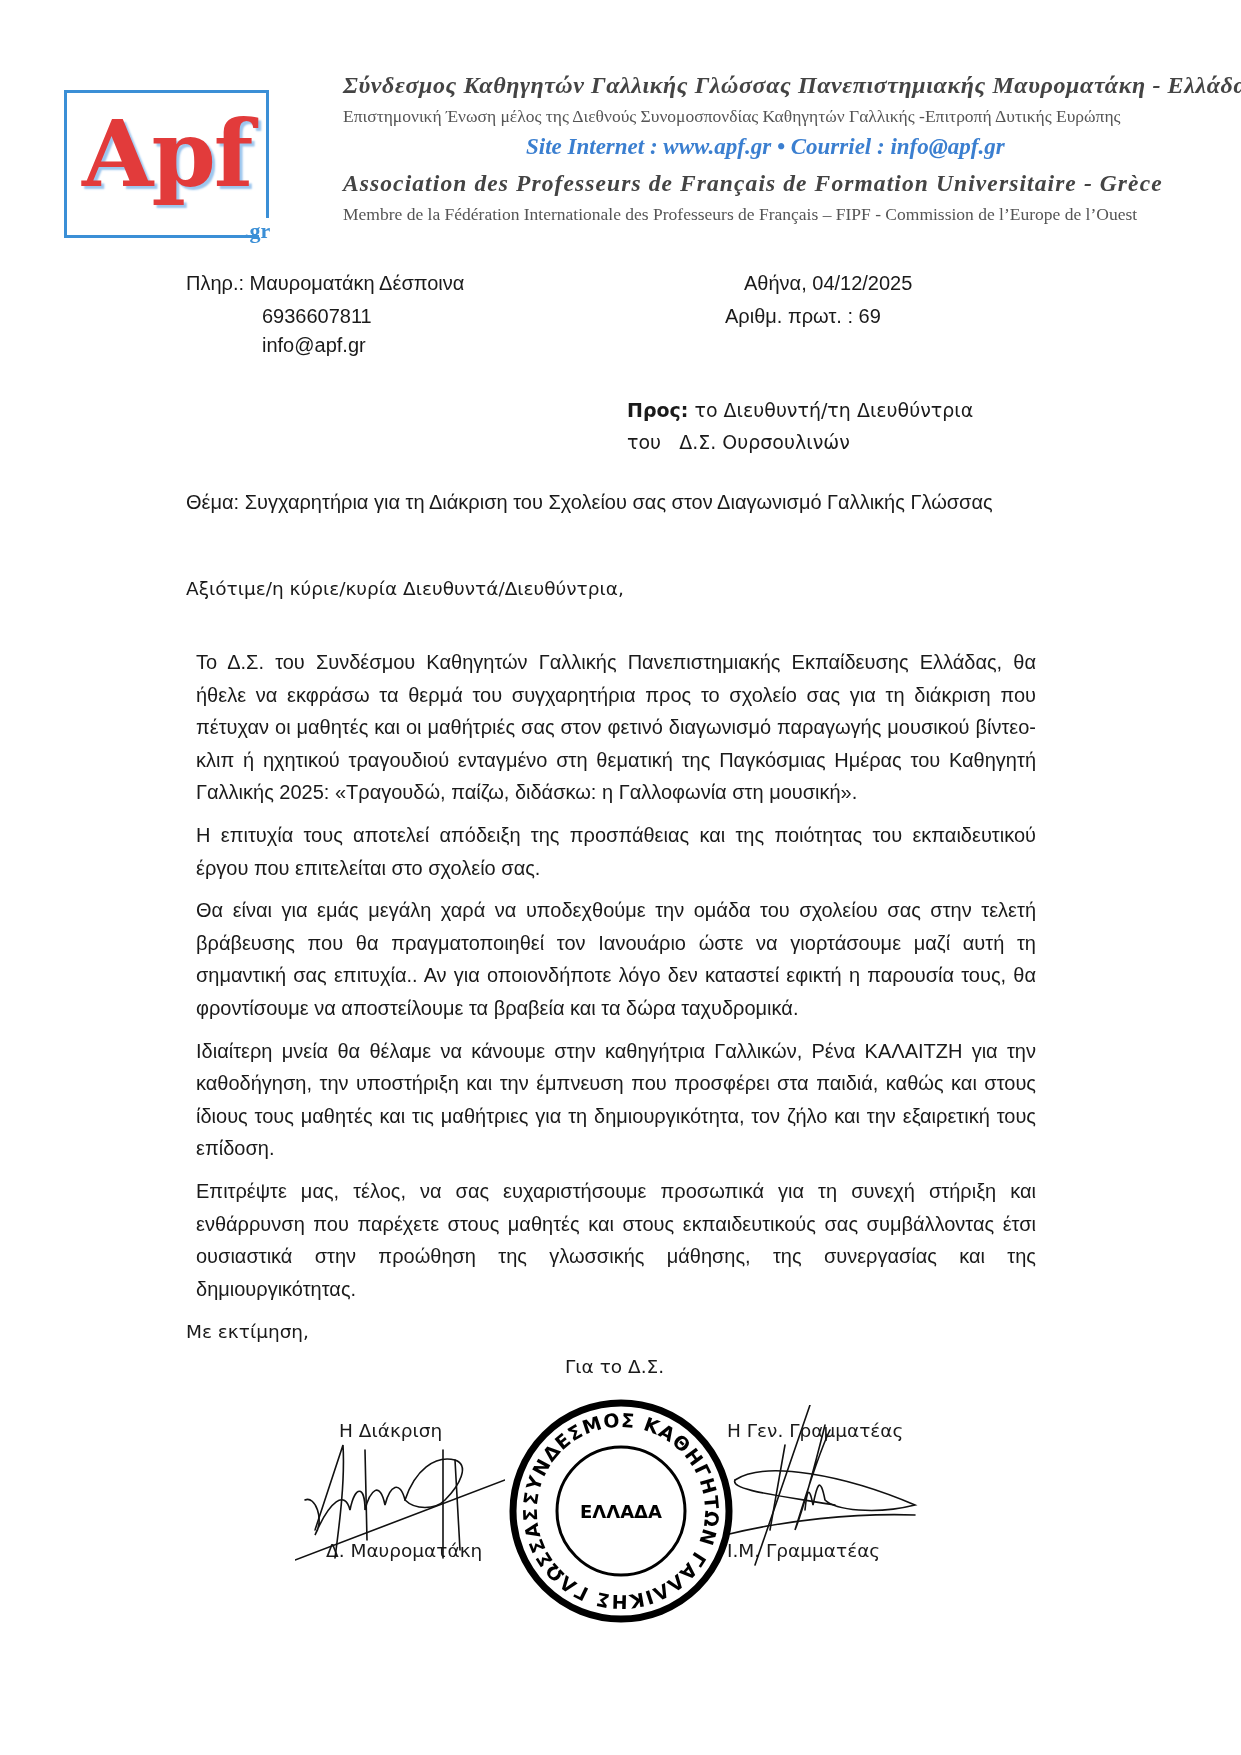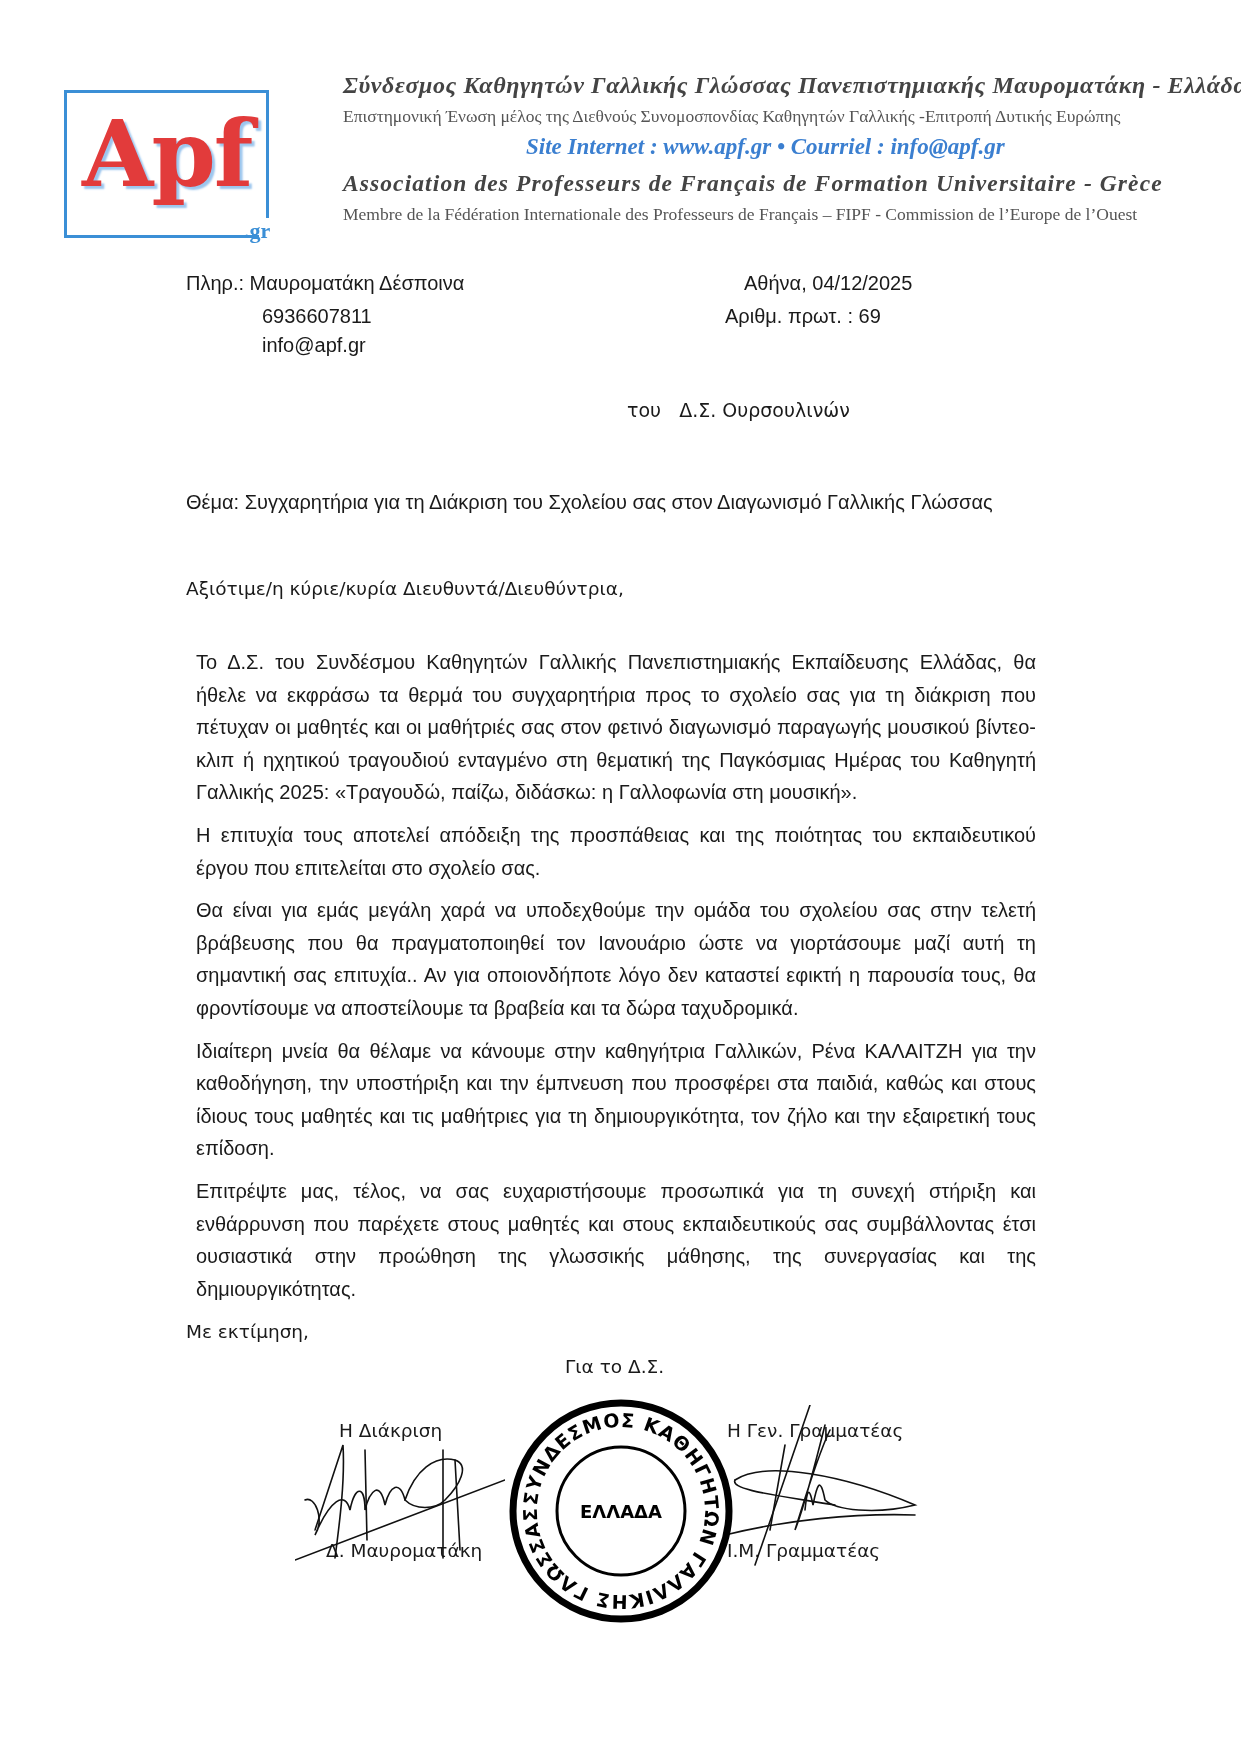--- a/index.html
+++ b/index.html
@@ -70,20 +70,21 @@
   <div class="hdr hdr-5">Membre de la Fédération Internationale des Professeurs de Français – FIPF  -  Commission de l’Europe de l’Ouest</div>
 </div>
 
 <div class="txt sender-label">Πληρ.: Μαυροματάκη Δέσποινα</div>
 <div class="txt sender-phone">6936607811</div>
 <div class="txt sender-email">info@apf.gr</div>
 <div class="txt place-date">Αθήνα, 04/12/2025</div>
 <div class="txt protocol">Αριθμ. πρωτ. :  69</div>
 
 <div class="recipient">
+  <div><b>Προς:</b><span> το Διευθυντή/τη Διευθύντρια</span></div>
   <div style="white-space:pre">του   Δ.Σ. Ουρσουλινών</div>
 </div>
 
 <div class="subject">Θέμα: Συγχαρητήρια για τη Διάκριση του Σχολείου σας στον Διαγωνισμό Γαλλικής Γλώσσας</div>
 <div class="greeting">Αξιότιμε/η κύριε/κυρία Διευθυντά/Διευθύντρια,</div>
 
 <div class="body">
   <p class="last-line-left">Το Δ.Σ. του Συνδέσμου Καθηγητών Γαλλικής Πανεπιστημιακής Εκπαίδευσης Ελλάδας, θα ήθελε να εκφράσω τα θερμά του συγχαρητήρια προς το σχολείο σας για τη διάκριση που πέτυχαν οι μαθητές και οι μαθήτριές σας στον φετινό διαγωνισμό παραγωγής μουσικού βίντεο-κλιπ ή ηχητικού τραγουδιού ενταγμένο στη θεματική της Παγκόσμιας Ημέρας του Καθηγητή Γαλλικής  2025: «Τραγουδώ, παίζω, διδάσκω: η Γαλλοφωνία στη μουσική».</p>
   <p class="last-line-left">Η επιτυχία τους αποτελεί απόδειξη της προσπάθειας και της ποιότητας του εκπαιδευτικού έργου που επιτελείται στο σχολείο σας.</p>
   <p class="last-line-left"> Θα είναι για εμάς μεγάλη χαρά να υποδεχθούμε την ομάδα του σχολείου σας στην τελετή βράβευσης που θα πραγματοποιηθεί τον Ιανουάριο ώστε να γιορτάσουμε μαζί αυτή τη σημαντική σας επιτυχία.. Αν για οποιονδήποτε λόγο δεν καταστεί εφικτή η παρουσία τους, θα φροντίσουμε να αποστείλουμε τα βραβεία και τα δώρα ταχυδρομικά.</p>

